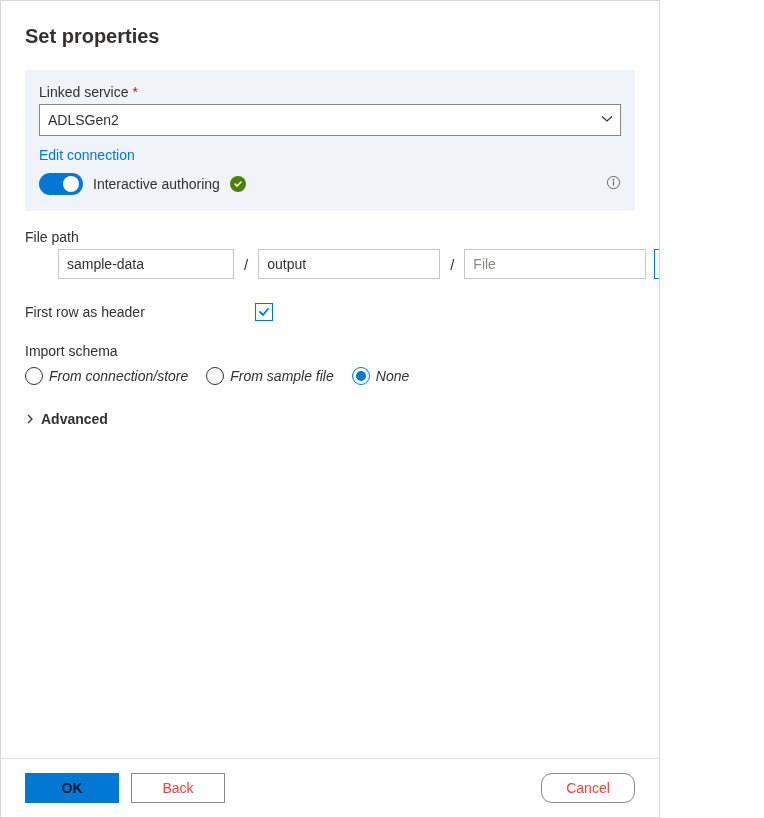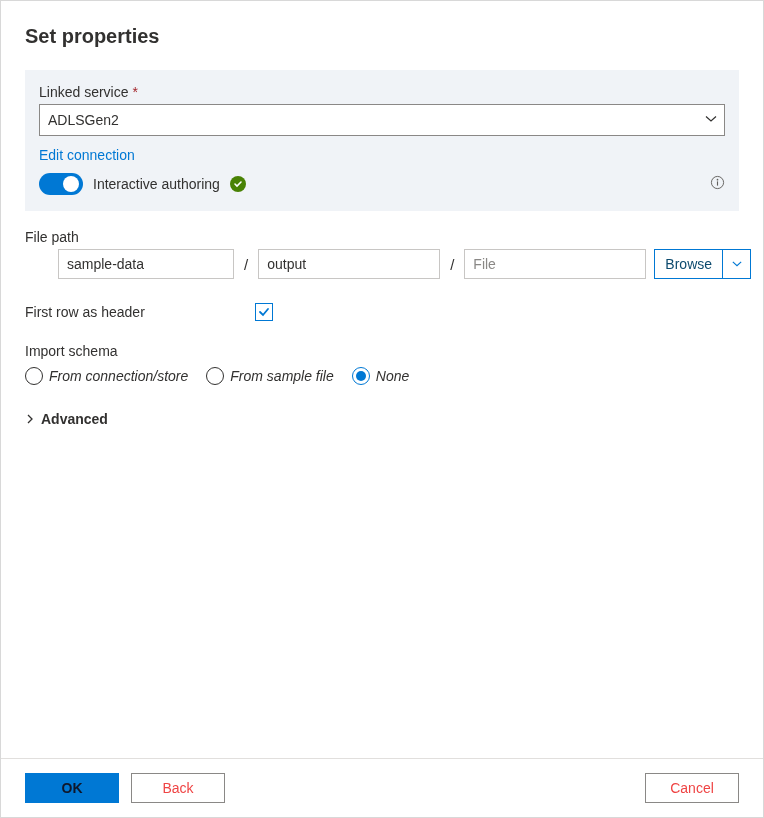--- a/index.html
+++ b/index.html
@@ -1,18 +1,18 @@
 <!DOCTYPE html>
 <html><head>
   <meta charset="utf-8">
   <style>
     * { box-sizing: border-box; font-family: "Segoe UI", Arial, sans-serif; }
     body { margin: 0; padding: 0; background: #fff; }
     .panel {
-      width: 764px;
+      width: 660px;
       height: 818px;
       border: 1px solid #d8d8d8;
       display: flex;
       flex-direction: column;
       background: #fff;
       gap: 18px;
     }
     .panel-body {
       flex: 1;
       padding: 20px 24px 10px 24px;
@@ -235,21 +235,21 @@
       border: 1px solid #8a8886;
       background: #fff;
       color: #ef4444;
     }
     .btn.primary {
       background: #0078d4;
       border-color: #0078d4;
       color: #0f172a;
       font-weight: 600;
     }
-    .btn.cancel { margin-left: auto; }
+    .btn.cancel { margin-left: auto; border-radius: 11px; }
   </style>
 </head>
 <body>
 
 <div class="panel">
   <div class="panel-body">
 
     <div class="panel-title">Set properties</div>
 
 

